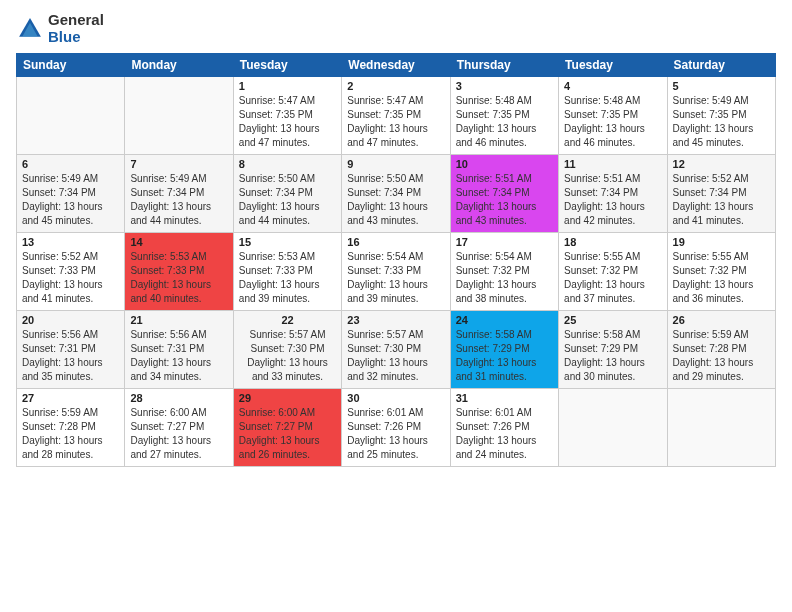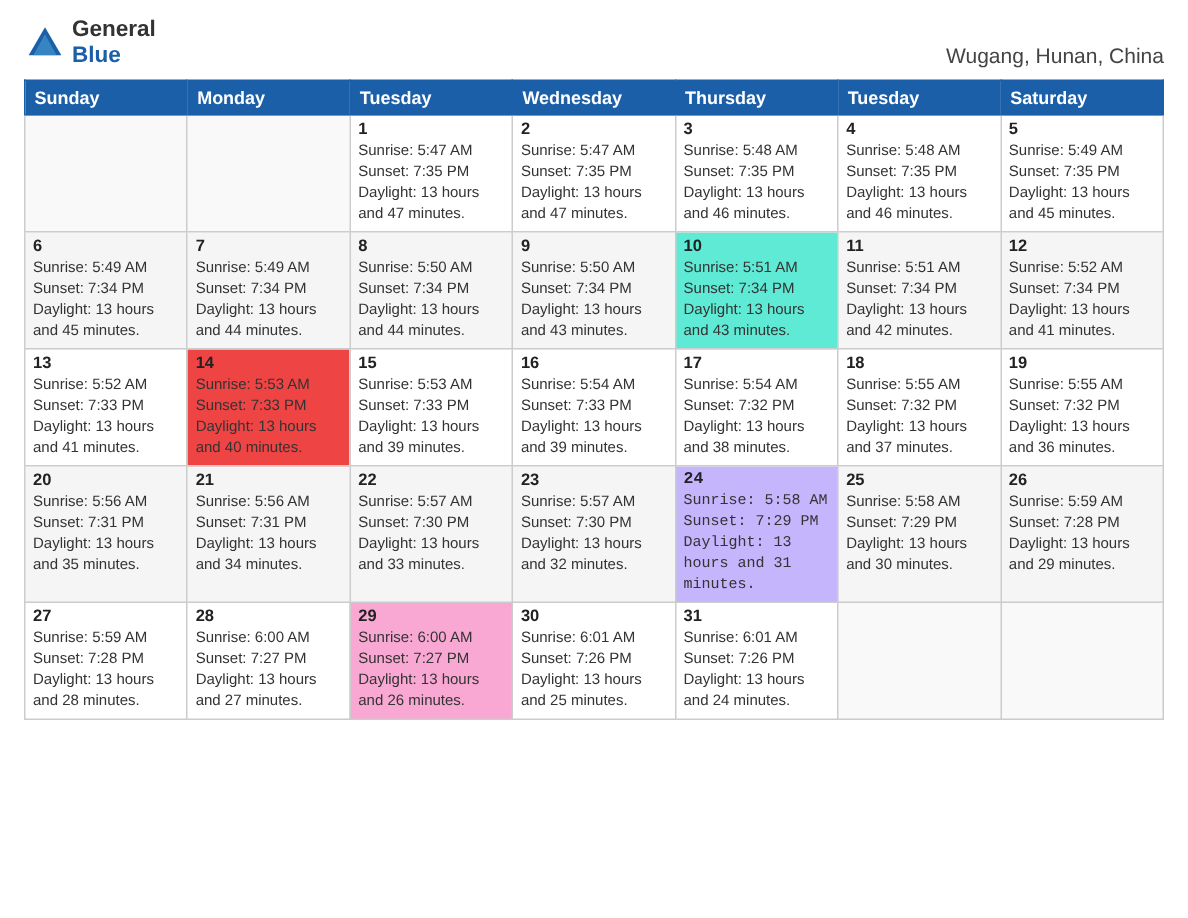--- a/index.html
+++ b/index.html
@@ -110,21 +110,20 @@
       <svg class="logo-icon" viewBox="0 0 36 36">
         <polygon points="18,4 32,28 4,28" fill="#1a5fa8"></polygon>
         <polygon points="18,10 28,28 8,28" fill="#4a9fd4" opacity="0.6"></polygon>
       </svg>
       <div class="logo-text">
         <span class="logo-general">General</span>
         <span class="logo-blue">Blue</span>
       </div>
     </div>
     <div class="title-block">
-      <div class="location">Wugang, Hunan, China</div>
     </div>
   </div>
 
   <table class="calendar">
     <thead>
       <tr>
         <th>Sunday</th>
         <th>Monday</th>
         <th>Tuesday</th>
         <th>Wednesday</th>
@@ -186,21 +185,21 @@
             <div class="day-info" style="white-space: pre-line;">Sunrise: 5:50 AM
 Sunset: 7:34 PM
 Daylight: 13 hours and 44 minutes.</div>
           </td>
           <td style="background: rgb(245, 245, 245);">
             <span class="day-number">9</span>
             <div class="day-info" style="white-space: pre-line;">Sunrise: 5:50 AM
 Sunset: 7:34 PM
 Daylight: 13 hours and 43 minutes.</div>
           </td>
-          <td style="background: #5eead4;">
+          <td style="background: #d946ef;">
             <span class="day-number">10</span>
             <div class="day-info" style="white-space: pre-line;">Sunrise: 5:51 AM
 Sunset: 7:34 PM
 Daylight: 13 hours and 43 minutes.</div>
           </td>
           <td style="background: rgb(245, 245, 245);">
             <span class="day-number">11</span>
             <div class="day-info" style="white-space: pre-line;">Sunrise: 5:51 AM
 Sunset: 7:34 PM
 Daylight: 13 hours and 42 minutes.</div>
@@ -262,33 +261,33 @@
             <div class="day-info" style="white-space: pre-line;">Sunrise: 5:56 AM
 Sunset: 7:31 PM
 Daylight: 13 hours and 35 minutes.</div>
           </td>
           <td style="background: rgb(245, 245, 245);">
             <span class="day-number">21</span>
             <div class="day-info" style="white-space: pre-line;">Sunrise: 5:56 AM
 Sunset: 7:31 PM
 Daylight: 13 hours and 34 minutes.</div>
           </td>
-          <td style="background: rgb(245, 245, 245);">
+          <td style="background: rgb(245, 245, 245); text-align: center;">
             <span class="day-number">22</span>
             <div class="day-info" style="white-space: pre-line;">Sunrise: 5:57 AM
 Sunset: 7:30 PM
 Daylight: 13 hours and 33 minutes.</div>
           </td>
           <td style="background: rgb(245, 245, 245);">
             <span class="day-number">23</span>
             <div class="day-info" style="white-space: pre-line;">Sunrise: 5:57 AM
 Sunset: 7:30 PM
 Daylight: 13 hours and 32 minutes.</div>
           </td>
-          <td style="background: #c4b5fd; font-family: Liberation Mono, monospace;">
+          <td style="background: #0ea5e9;">
             <span class="day-number">24</span>
             <div class="day-info" style="white-space: pre-line;">Sunrise: 5:58 AM
 Sunset: 7:29 PM
 Daylight: 13 hours and 31 minutes.</div>
           </td>
           <td style="background: rgb(245, 245, 245);">
             <span class="day-number">25</span>
             <div class="day-info" style="white-space: pre-line;">Sunrise: 5:58 AM
 Sunset: 7:29 PM
 Daylight: 13 hours and 30 minutes.</div>
@@ -306,21 +305,21 @@
             <div class="day-info" style="white-space: pre-line;">Sunrise: 5:59 AM
 Sunset: 7:28 PM
 Daylight: 13 hours and 28 minutes.</div>
           </td>
           <td style="background: rgb(255, 255, 255);">
             <span class="day-number">28</span>
             <div class="day-info" style="white-space: pre-line;">Sunrise: 6:00 AM
 Sunset: 7:27 PM
 Daylight: 13 hours and 27 minutes.</div>
           </td>
-          <td style="background: #f9a8d4;">
+          <td style="background: #ef4444;">
             <span class="day-number">29</span>
             <div class="day-info" style="white-space: pre-line;">Sunrise: 6:00 AM
 Sunset: 7:27 PM
 Daylight: 13 hours and 26 minutes.</div>
           </td>
           <td style="background: rgb(255, 255, 255);">
             <span class="day-number">30</span>
             <div class="day-info" style="white-space: pre-line;">Sunrise: 6:01 AM
 Sunset: 7:26 PM
 Daylight: 13 hours and 25 minutes.</div>

